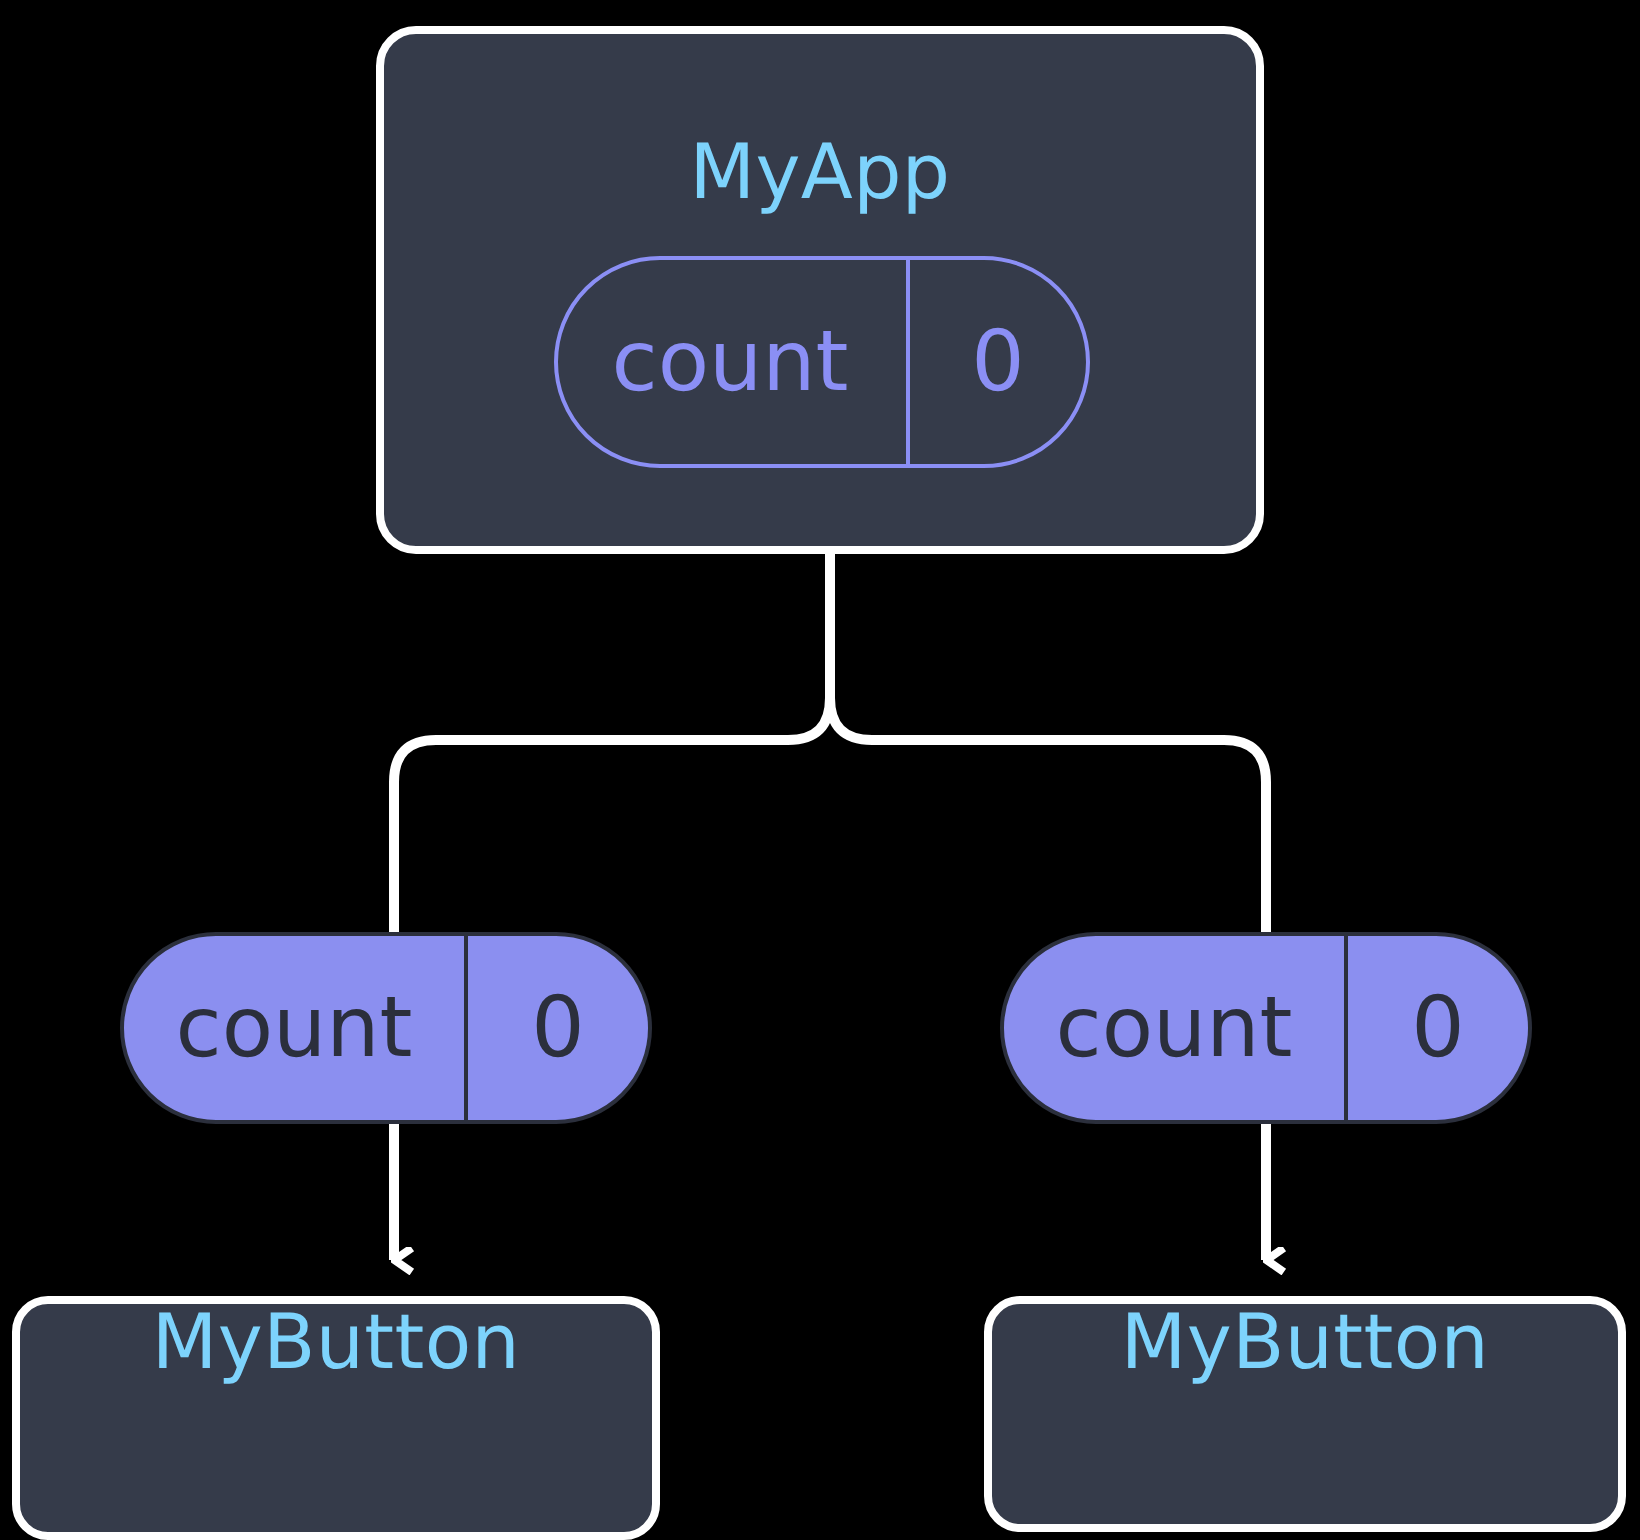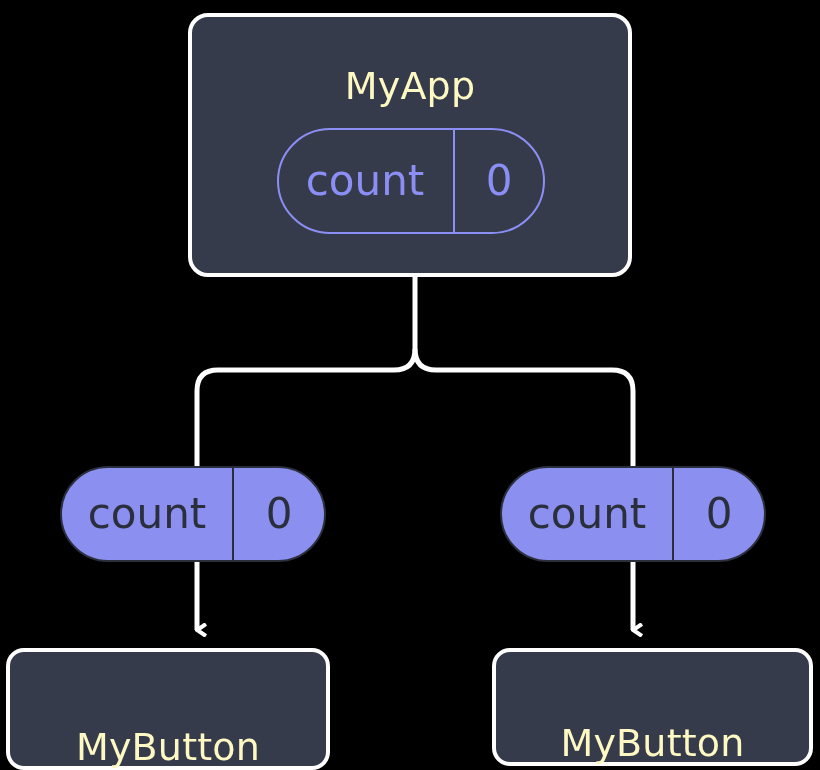--- a/index.html
+++ b/index.html
@@ -32,21 +32,21 @@
     position: absolute;
     box-sizing: border-box;
     background: #353b4a;
     border: 4px solid #ffffff;
     border-radius: 18px;
     display: flex;
     flex-direction: column;
     align-items: center;
   }
   .card-title {
-    color: #fef9c3;
+    color: #7dd3fc;
     font-size: 38px;
     line-height: 1;
     letter-spacing: 0.2px;
     font-weight: 400;
     white-space: nowrap;
   }
 
   
   #node-myapp {
     left: 188px;
@@ -55,21 +55,21 @@
     height: 264px;
     border-radius: 20px;
     justify-content: flex-start;
   }
   #node-myapp .card-title {
     margin-top: 50px;
   }
 
   
   .btn-card {
-    justify-content: flex-end;
+    justify-content: flex-start;
   }
   #node-button-left {
     left: 6px;
     top: 648px;
     width: 324px;
     height: 122px;
   }
   #node-button-right {
     left: 492px;
     top: 648px;

